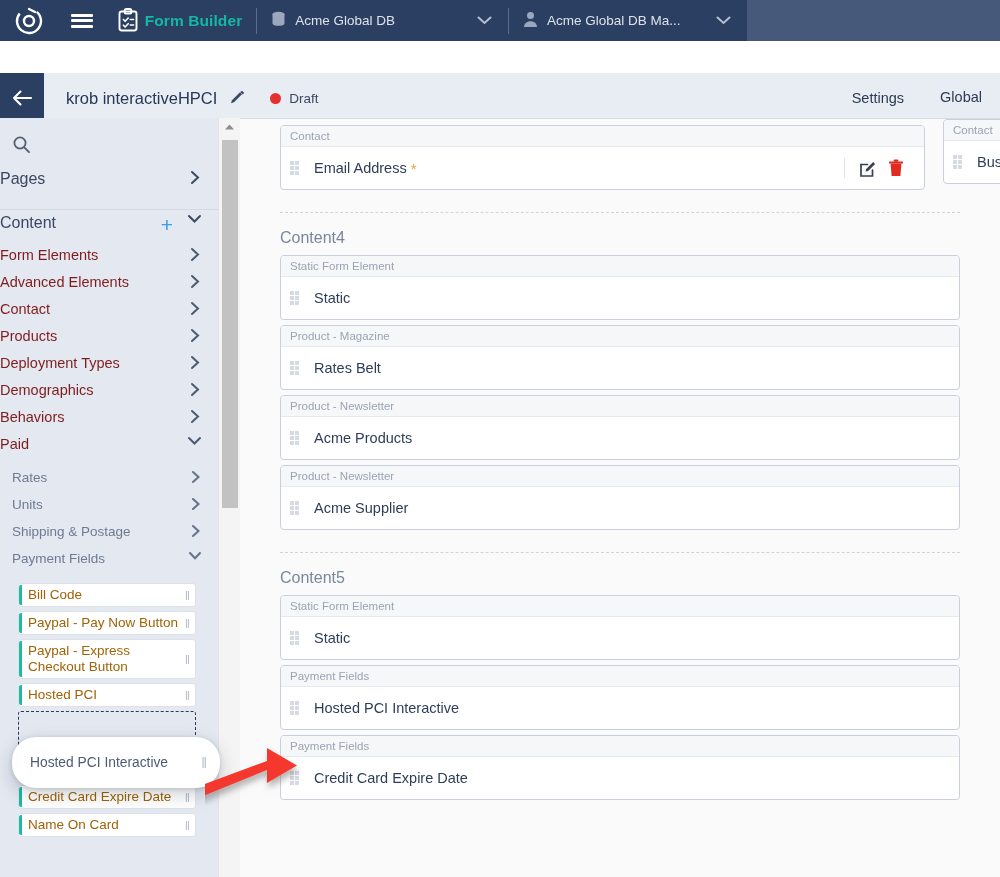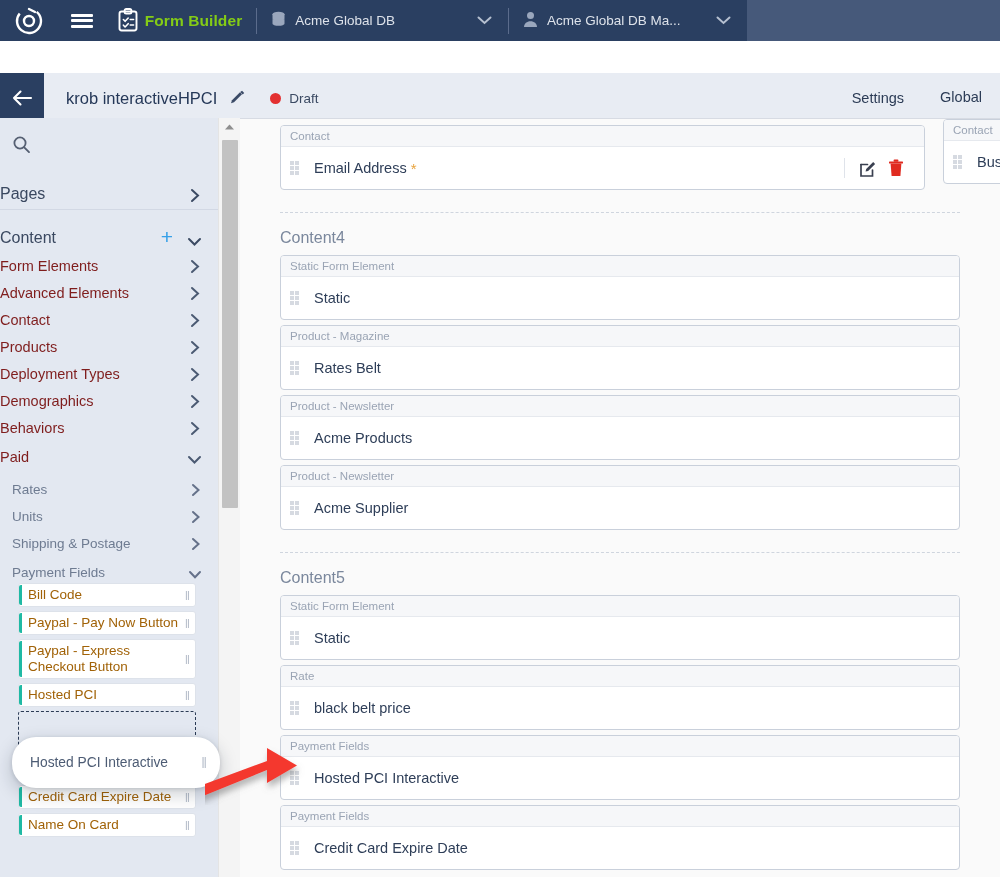--- a/index.html
+++ b/index.html
@@ -21,21 +21,21 @@
   .topnav-dark {
     position:absolute; left:0; top:0; width:747px; height:41px;
     background:#2a3f61;
     display:flex; align-items:center;
   }
   .nav-logo { width:58px; display:flex; align-items:center; justify-content:center; }
   .nav-burger { width:50px; display:flex; align-items:center; justify-content:center; cursor:pointer;}
   .burger-bar { width:22px; height:3px; background:#fff; border-radius:1px; margin:2.5px 0; display:block;}
   .nav-clip { width:42px; display:flex; align-items:center; justify-content:center; }
   .nav-title {
-    color:#84cc16; font-size:15.5px; font-weight:bold; letter-spacing:.1px;
+    color:#14b8a6; font-size:15.5px; font-weight:bold; letter-spacing:.1px;
     margin-left:-4px; margin-right:14px; white-space:nowrap;
   }
   .nav-sep { width:1px; height:26px; background:#5b6c8c; }
   .nav-group {
     display:flex; align-items:center; height:41px; padding:0 0 0 14px;
     color:#d5dbe6; font-size:13.5px; white-space:nowrap;
   }
   .nav-group .gtext { margin-left:9px; color:#dde2ea; font-size:13.5px;}
   .nav-caret { margin-left:auto; padding:0 16px 0 20px; display:flex; align-items:center;}
   .db-group { width:253px; }
@@ -65,21 +65,21 @@
   }
   .sub-tab.active { border-bottom:3px solid #1a73c4; font-weight:normal; }
 
   
   .sidebar {
     position:absolute; left:0; top:118px; width:218px; height:759px;
     background:#e3e8f1; overflow:hidden;
   }
   .sb-search { height:52px; display:flex; align-items:center; padding-left:12px; }
   .sb-row {
-    height:27px; display:flex; align-items:flex-end;
+    height:27px; display:flex; align-items:flex-start;
     padding-right:16px; cursor:pointer; position:relative;
   }
   .sb-row .label { font-size:14.5px; color:#3e4c66; white-space:nowrap; }
   .sb-row .chev { margin-left:auto; display:flex; align-items:center; }
   .sb-top { height:33px; }
   .sb-top .label { font-size:16px; color:#3a4860; }
   .sb-divider { height:1px; background:#d2d8e4; margin:6px 0 0 0;}
   .sb-l1 { padding-left:0px; }
   .sb-l1 .label { font-size:14.5px; color:#7f1d1d; }
   .sb-l2 { padding-left:12px; }
@@ -586,34 +586,20 @@
                 <i></i>
                 <i></i>
                 <i></i>
                 <i></i>
                 <i></i>
               </span>
             <span class="card-label">Static</span>
           </div>
         </div>
 
-        <div class="card card-full">
-          <div class="card-head">Rate</div>
-          <div class="card-body">
-            <span class="grip-dots">
-                <i></i>
-                <i></i>
-                <i></i>
-                <i></i>
-                <i></i>
-                <i></i>
-              </span>
-            <span class="card-label">black belt price</span>
-          </div>
-        </div>
 
         <div class="card card-full">
           <div class="card-head">Payment Fields</div>
           <div class="card-body">
             <span class="grip-dots">
                 <i></i>
                 <i></i>
                 <i></i>
                 <i></i>
                 <i></i>

